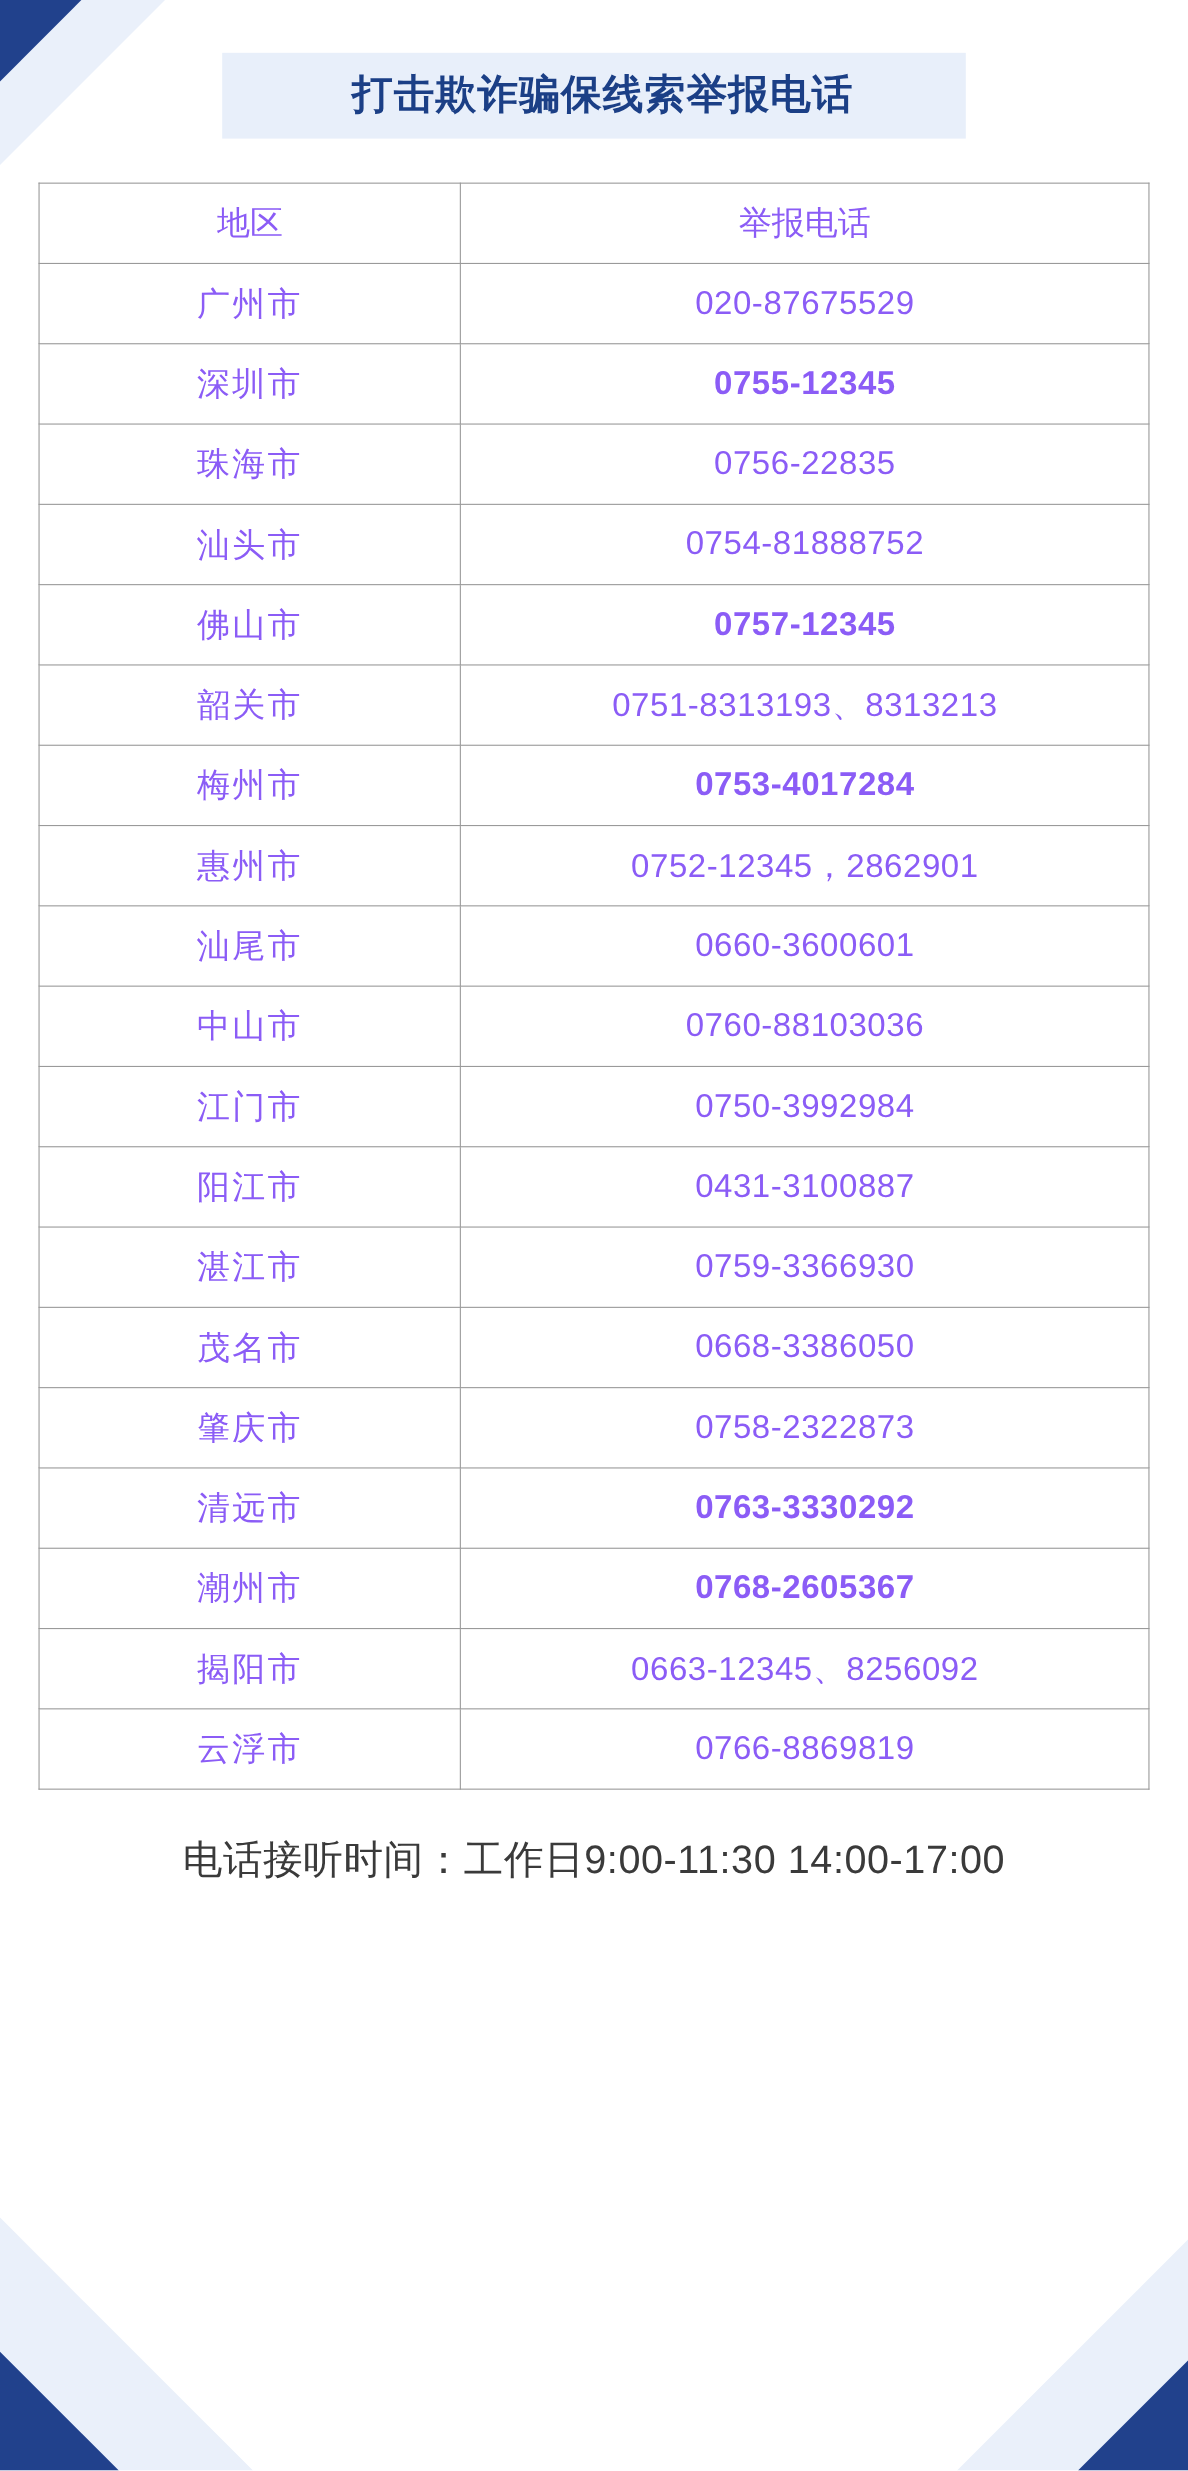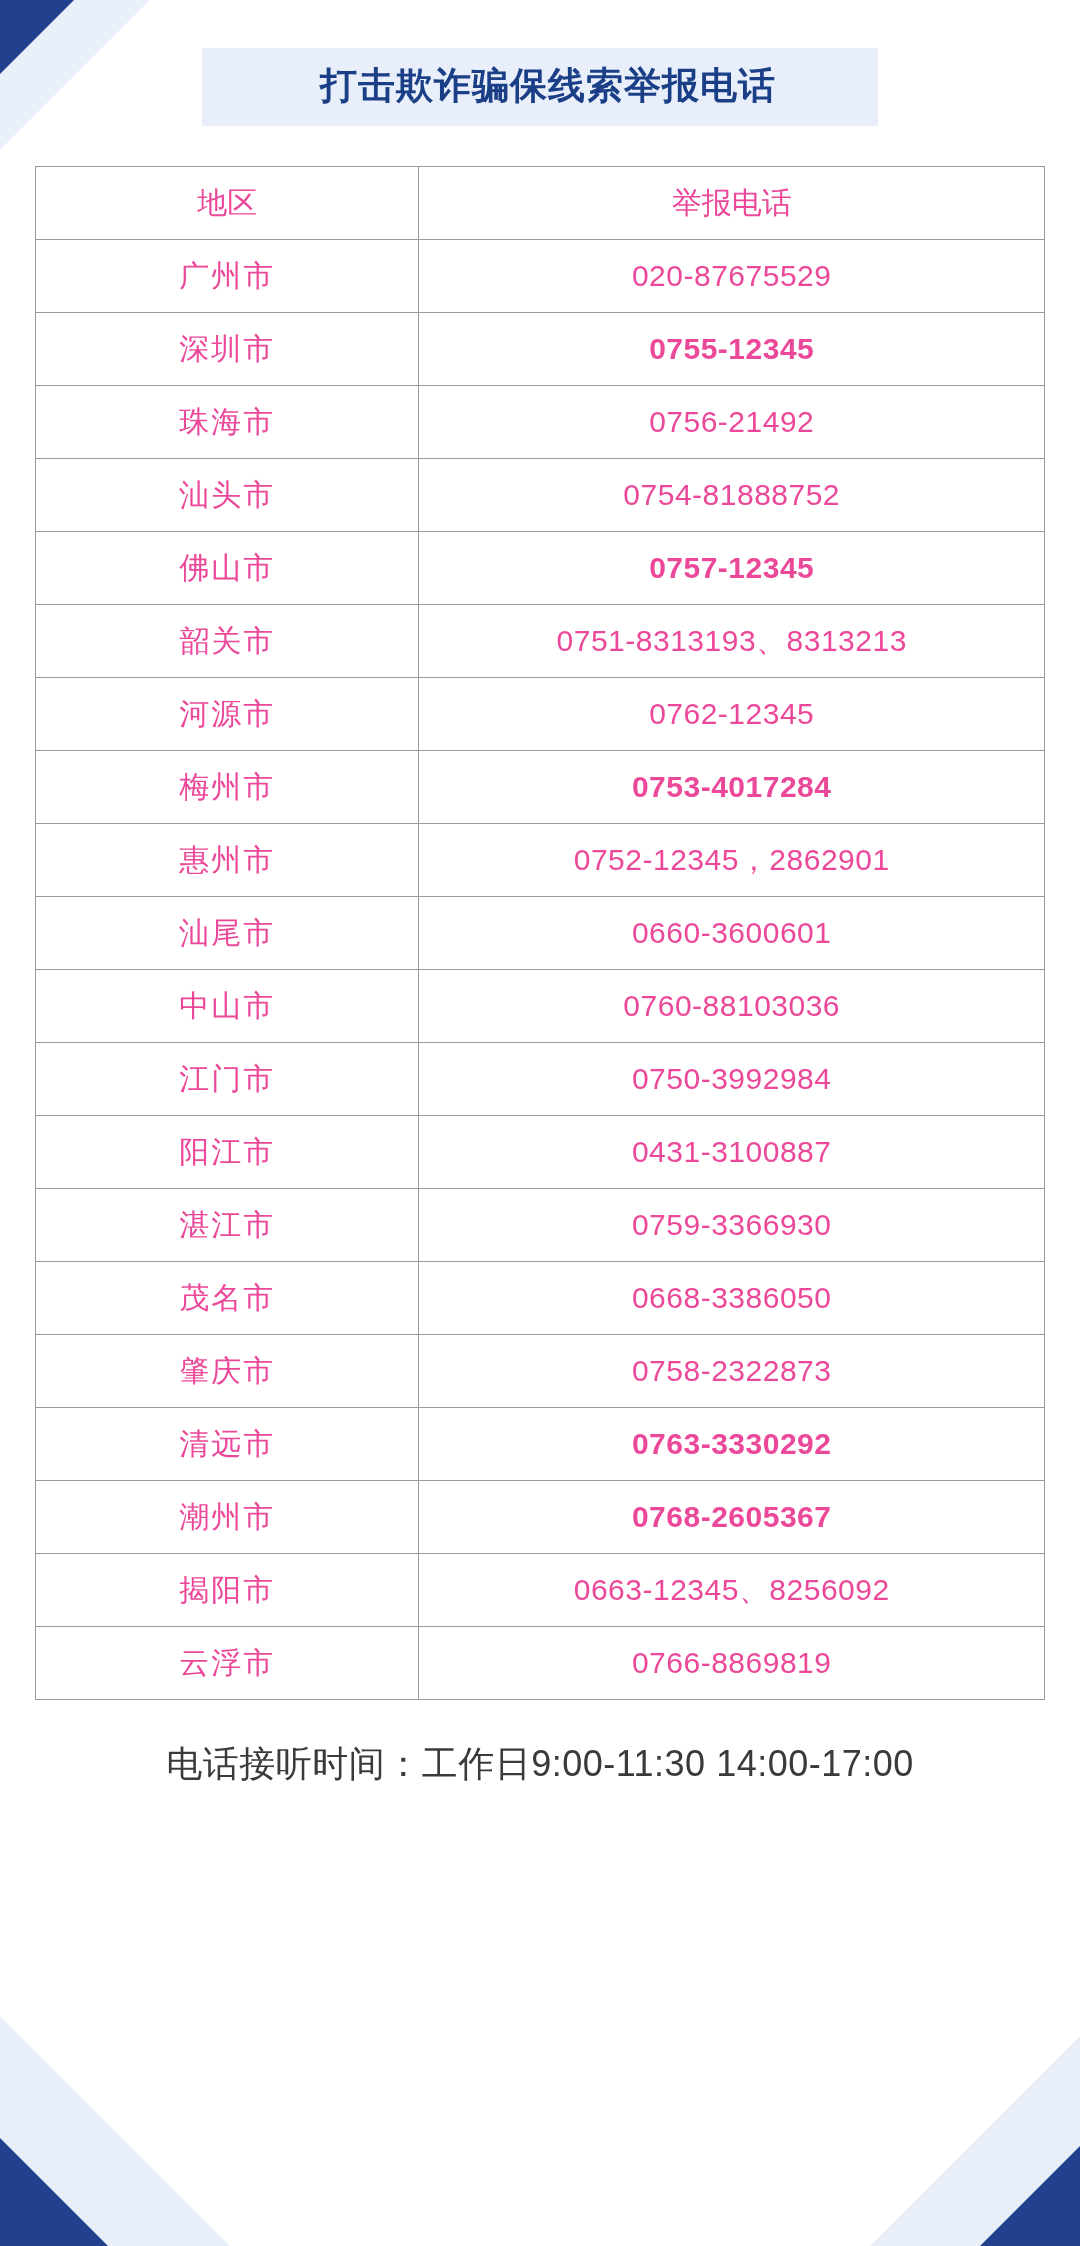--- a/index.html
+++ b/index.html
@@ -109,21 +109,21 @@
     border-collapse: collapse;
     table-layout: fixed;
   }
   table.phone-table td,
   table.phone-table th {
     border: 1px solid #9a9a9a;
     height: 72px;
     text-align: center;
     vertical-align: middle;
     font-size: 30px;
-    color: #ec4899;
+    color: #8b5cf6;
     font-weight: normal;
     padding: 0;
   }
   table.phone-table .col-region { width: 38%; }
   table.phone-table .col-phone  { width: 62%; }
 
   thead th {
     height: 94px;
     font-size: 33px;
     font-weight: bold;
@@ -180,37 +180,33 @@
           <tr>
             <td class="region">广州市</td>
             <td class="phone">020-87675529</td>
           </tr>
           <tr>
             <td class="region">深圳市</td>
             <td class="phone bold">0755-12345</td>
           </tr>
           <tr>
             <td class="region">珠海市</td>
-            <td class="phone">0756-21492</td>
+            <td class="phone">0756-22835</td>
           </tr>
           <tr>
             <td class="region">汕头市</td>
             <td class="phone">0754-81888752</td>
           </tr>
           <tr>
             <td class="region">佛山市</td>
             <td class="phone bold">0757-12345</td>
           </tr>
           <tr>
             <td class="region">韶关市</td>
             <td class="phone">0751-8313193、8313213</td>
-          </tr>
-          <tr>
-            <td class="region">河源市</td>
-            <td class="phone">0762-12345</td>
           </tr>
           <tr>
             <td class="region">梅州市</td>
             <td class="phone bold">0753-4017284</td>
           </tr>
           <tr>
             <td class="region">惠州市</td>
             <td class="phone">0752-12345，2862901</td>
           </tr>
           <tr>

